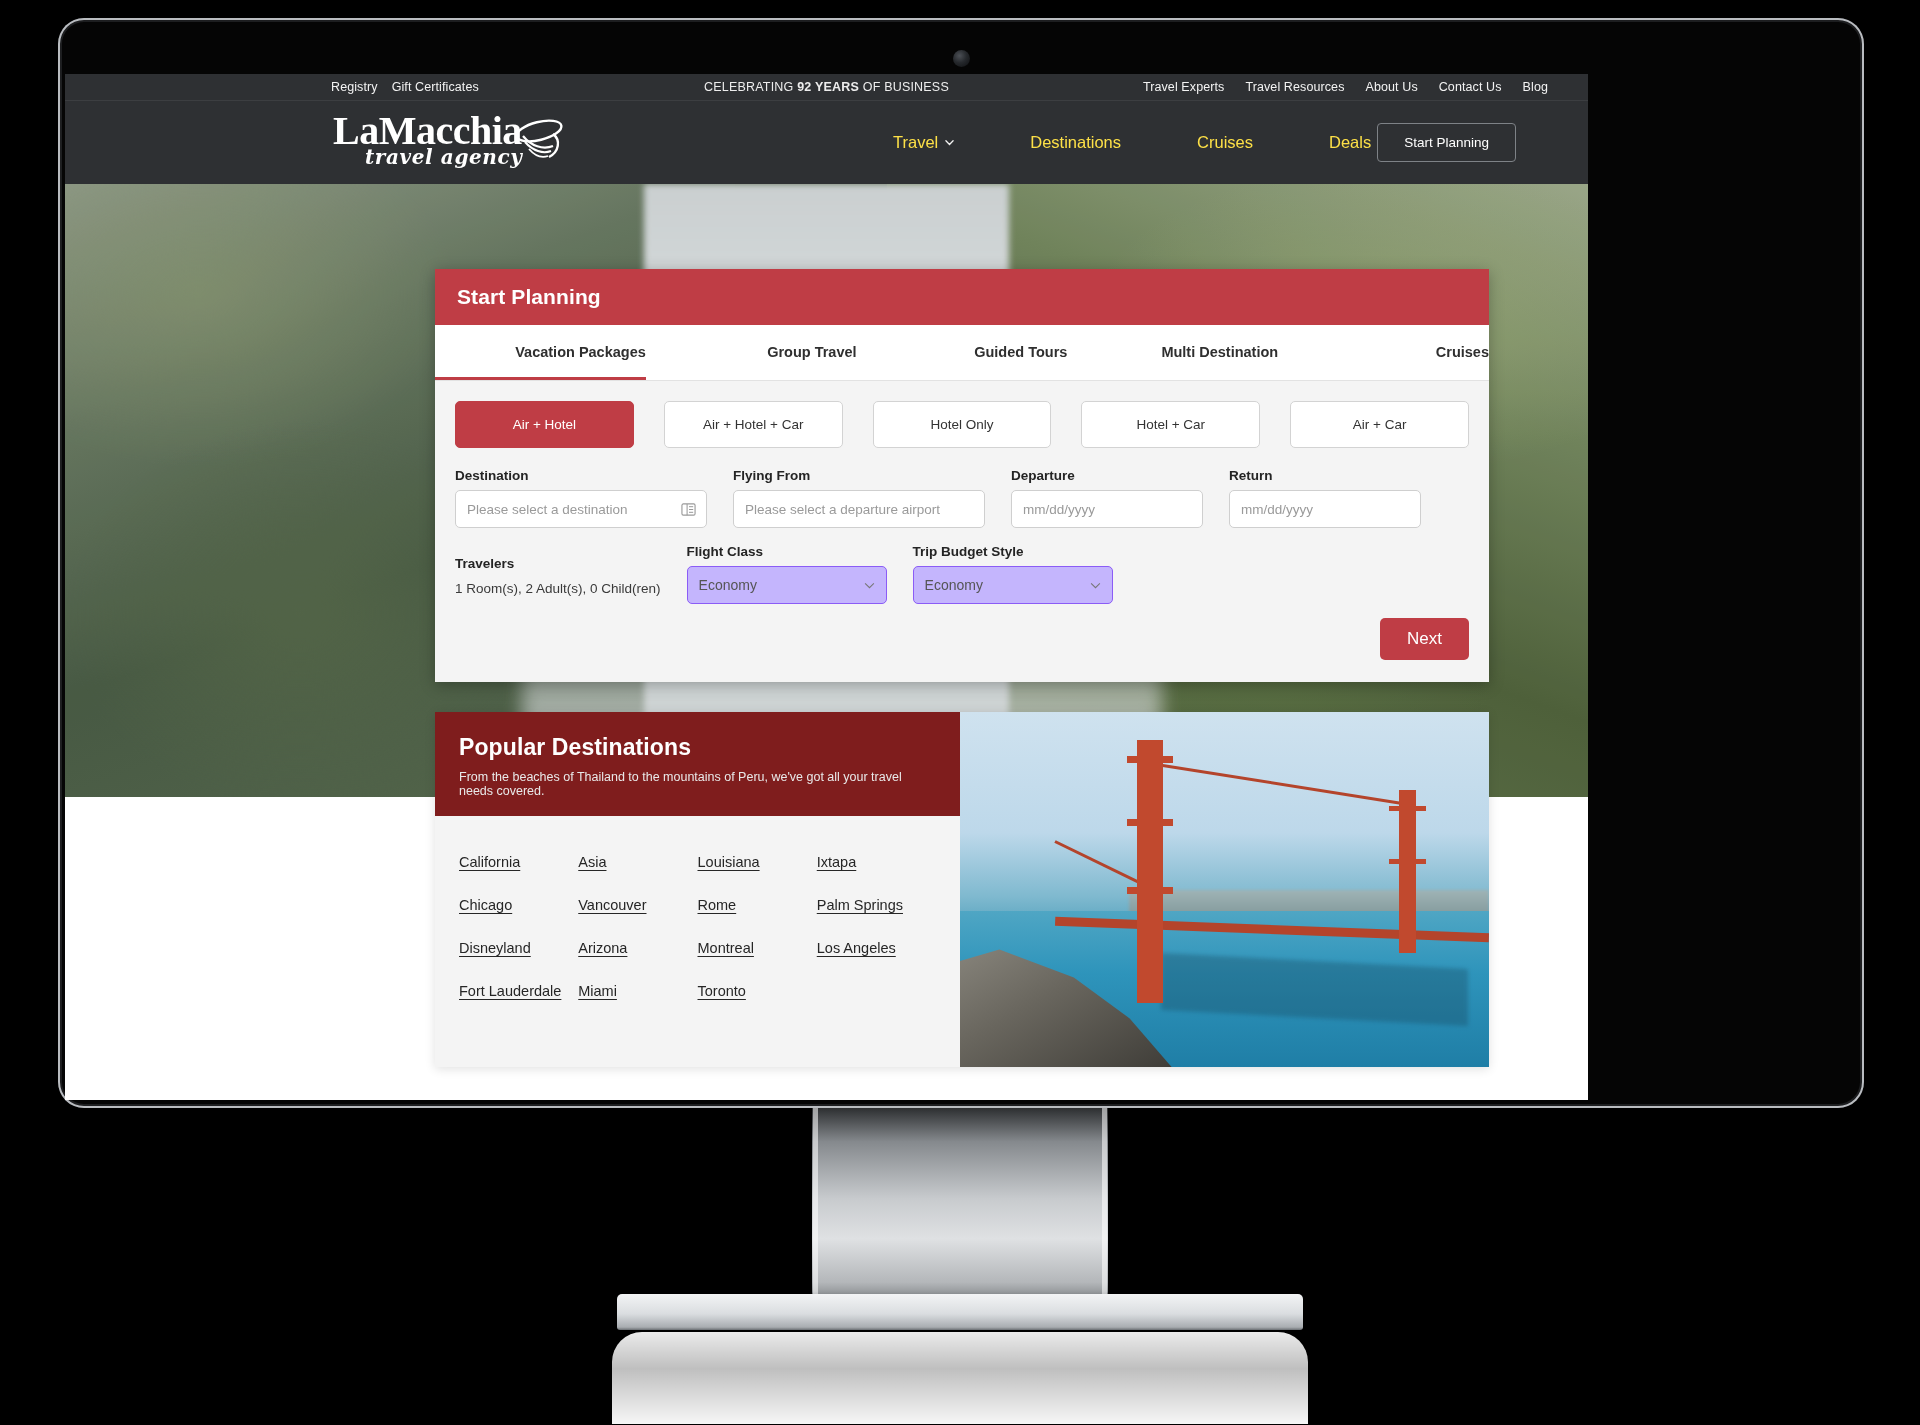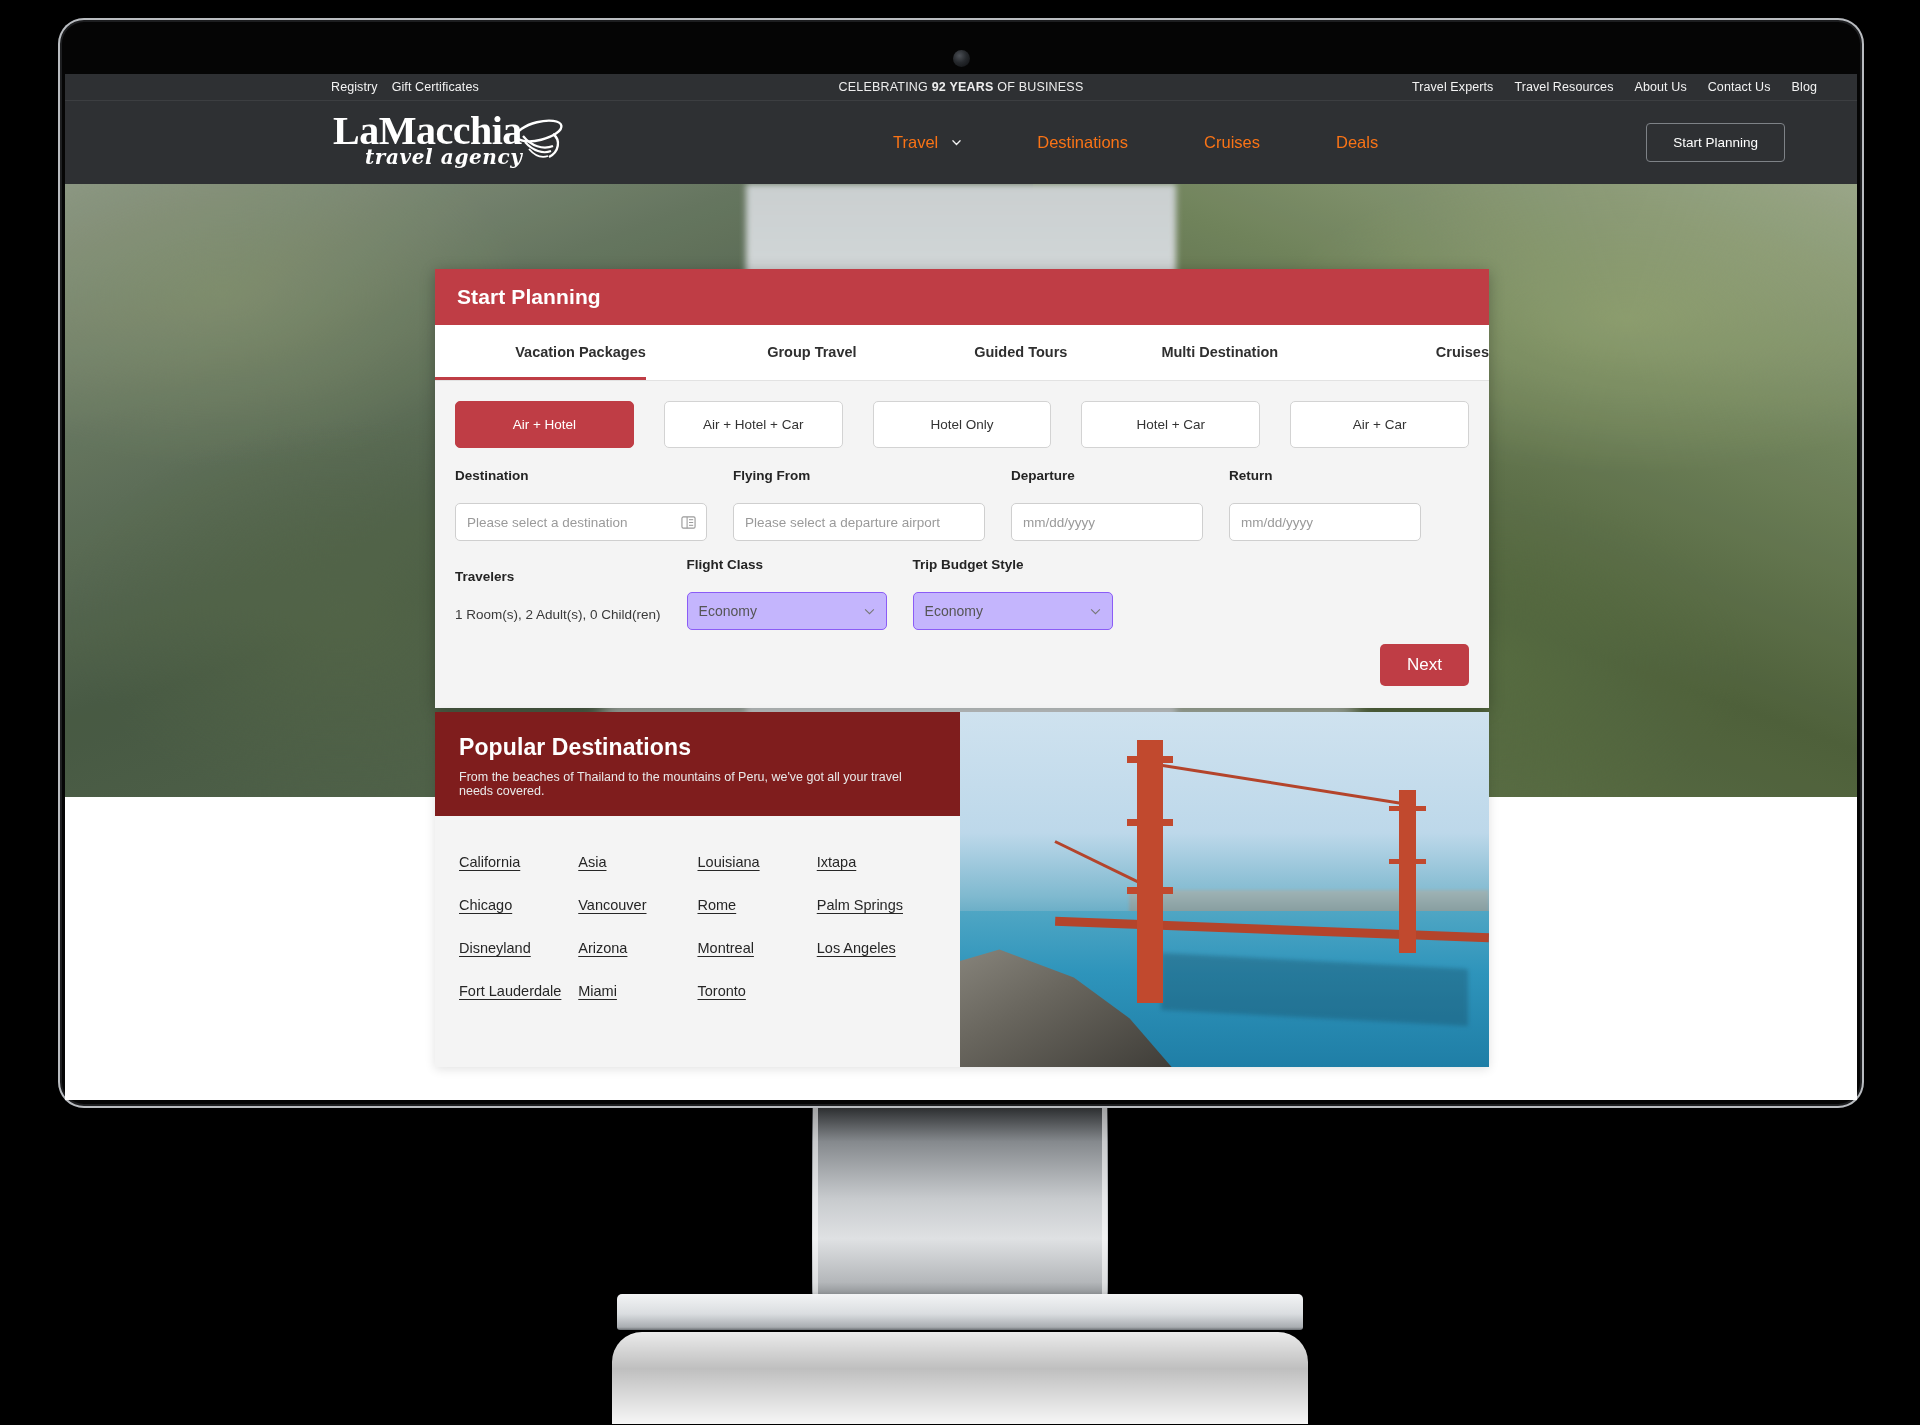--- a/index.html
+++ b/index.html
@@ -21,21 +21,21 @@
   }
   #webcam {
     position: absolute; left: 50%; top: 32px;
     width: 17px; height: 17px; margin-left: -8px;
     border-radius: 50%;
     background: radial-gradient(circle at 38% 34%, #4c5056 0%, #26292d 45%, #0c0d0f 100%);
   }
   #screen {
     position: absolute;
     left: 7px; top: 56px;
-    width: 1792px; height: 1026px;
+    width: 1523px; height: 1026px;
     overflow: hidden;
     background: #fff;
   }
 
   
   #stand-neck {
     position: absolute;
     left: 50%; margin-left: -148px;
     top: 1108px; width: 296px; height: 198px;
     background: linear-gradient(to bottom, #2d2f31 0%, #85898d 17%, #c8cbce 46%, #dfe1e3 66%, #b4b7ba 88%, #6f7376 100%);
@@ -105,22 +105,22 @@
     letter-spacing: .6px; padding-left: 32px; margin-top: -3px;
     font-weight: 600;
   }
   .logo-globe {
     position: absolute; right: 0; top: 4px; width: 60px; height: 50px;
   }
   .nav {
     position: absolute; left: 790px; display: flex; align-items: center; gap: 0;
   }
   .nav-item {
-    color: #f97316; font-size: 16.5px; text-decoration: none;
-    padding: 0 38px; display: flex; align-items: center; gap: 14px;
+    color: #fde047; font-size: 16.5px; text-decoration: none;
+    padding: 0 38px; display: flex; align-items: center; gap: 7px;
     white-space: nowrap;
   }
   .chev { display:inline-block; width: 9px; height: 9px; }
   .cta {
     position: absolute; right: 72px;
     border: 1px solid #7e8287; border-radius: 4px;
     color: #fff; font-size: 13.5px; padding: 11px 26px;
     background: transparent; cursor: pointer; white-space: nowrap;
   }
 
@@ -181,21 +181,21 @@
   .pkg-row { display: flex; gap: 30px; padding: 20px 20px 6px; }
   .pkg {
     flex: 1; text-align: center; padding: 15px 0;
     font-size: 13.5px; border-radius: 5px; cursor: pointer;
     background: #fff; border: 1px solid #d3d3d3; color: #333;
     white-space: nowrap;
   }
   .pkg.sel { background: #bf3d45; border-color: #bf3d45; color: #fff; }
 
   .fields { display: flex; padding: 14px 20px 0; gap: 26px; }
-  .fld { display: flex; flex-direction: column; gap: 13px; }
+  .fld { display: flex; flex-direction: column; }
   .fld-label { font-size: 13.5px; font-weight: 700; color: #242424; margin-bottom: 7px; }
   .fld-input {
     height: 38px; background: #fff; border: 1px solid #cfcfcf; border-radius: 5px;
     display: flex; align-items: center; padding: 0 11px;
     font-size: 13.5px; color: #9a9a9a; position: relative;
   }
   .w-dest { width: 252px; }
   .w-from { width: 252px; }
   .w-date { width: 192px; }
 

